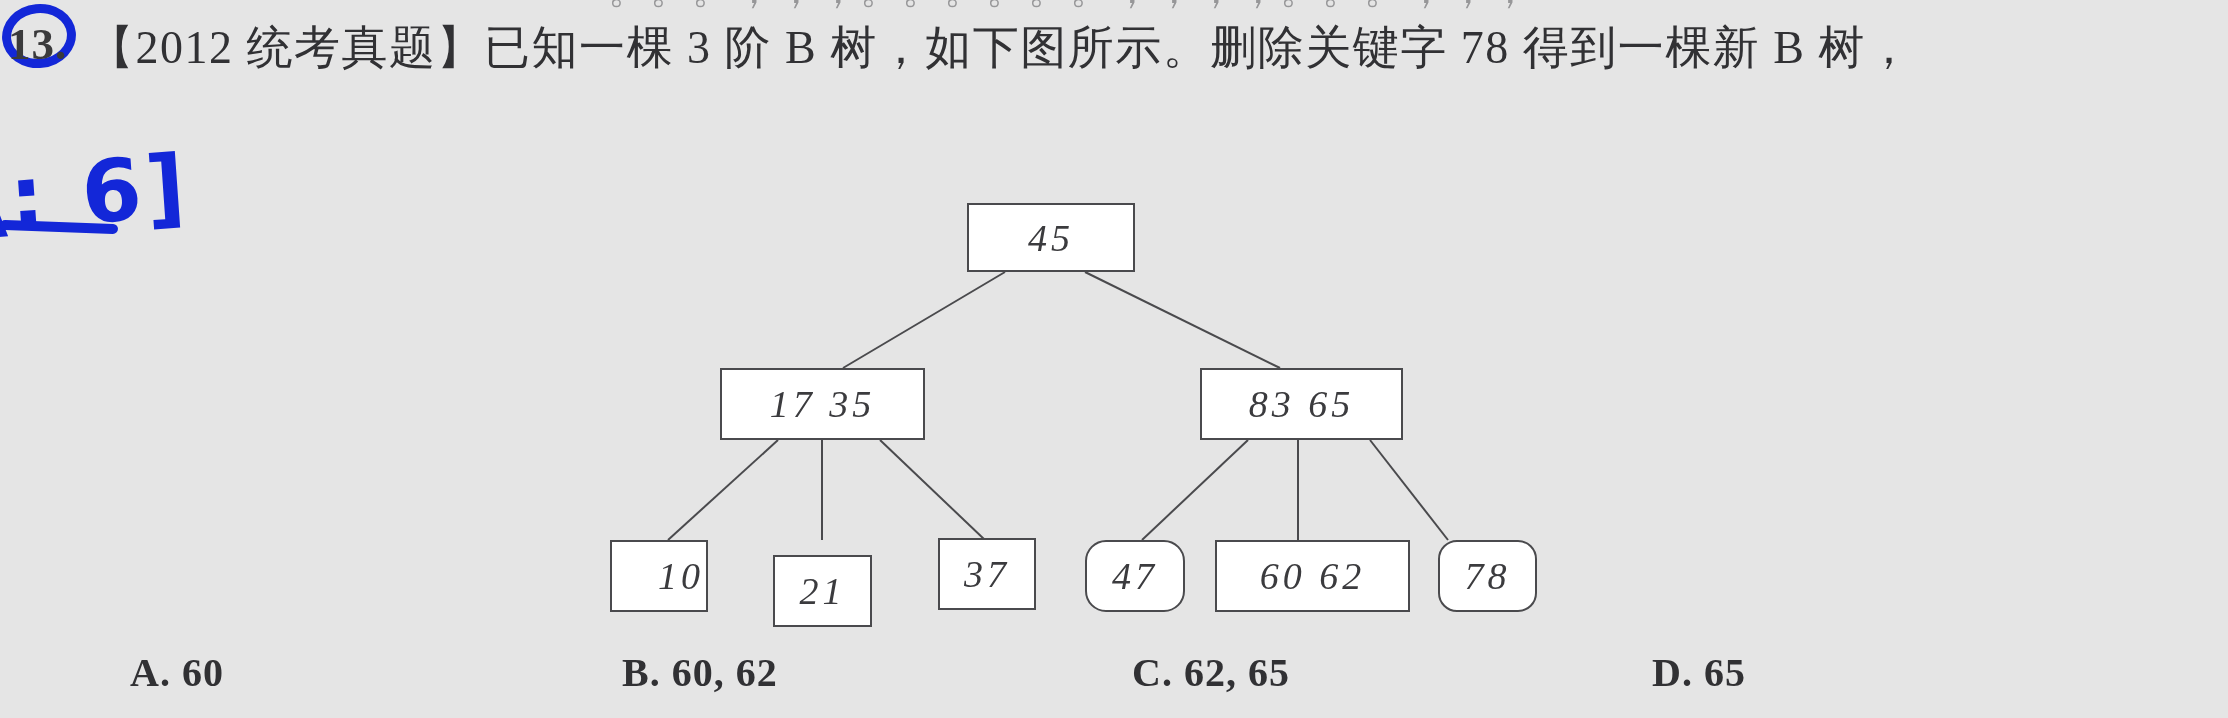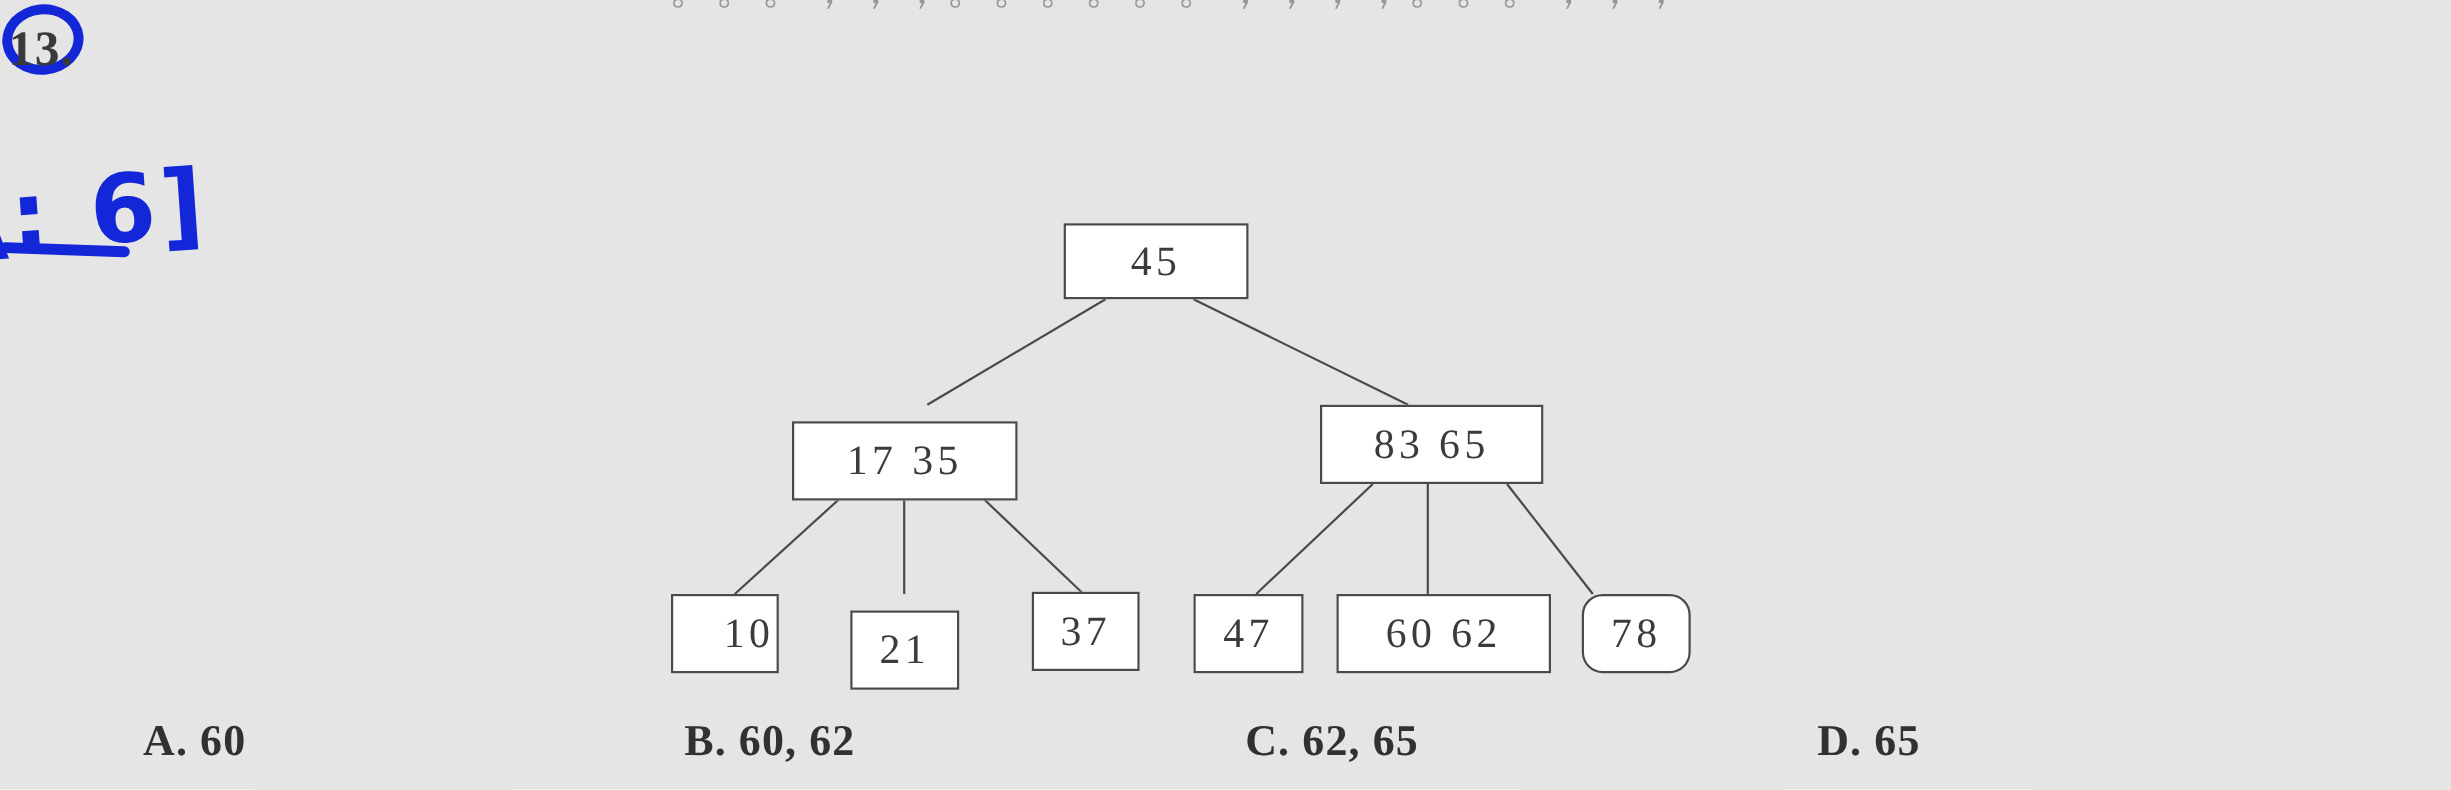--- a/index.html
+++ b/index.html
@@ -81,21 +81,21 @@
     font-size: 46px;
     line-height: 52px;
     color: #313134;
     white-space: nowrap;
     letter-spacing: 1.5px;
   }
   .q-line1 { left: 88px; top: 22px; }
   .q-line2 { left: 88px; top: 96px; }
 
   
-  .tree { position: absolute; left: 0; top: 0; width: 2228px; height: 718px; }
+  .tree { position: absolute; left: 0; top: 0; width: 2228px; height: 718px; font-style: italic; }
   .node {
     position: absolute;
     box-sizing: border-box;
     border: 2px solid #4a4a4d;
     background: #ffffff;
     display: flex;
     align-items: center;
     justify-content: center;
     font-size: 38px;
     line-height: 38px;
@@ -128,43 +128,44 @@
 <div id="page">
 
   <div class="prev-line-strip">
     <span>。。。，，，。。。。。。，，，，。。。，，，</span>
   </div>
 
   <div class="ink ink-circle"></div>
 
   <div class="q-number">13.</div>
 
+  <div class="q-line q-line1">【2012 统考真题】已知一棵 3 阶 B 树，如下图所示。删除关键字 78 得到一棵新 B 树，</div>
 
   <div class="ink ink-note">\: 6]</div>
   <div class="ink ink-underline"></div>
 
   <div class="tree">
     <svg class="edges" id="edge-layer" viewBox="0 0 2228 718" preserveAspectRatio="none">
         <line x1="1005" y1="272" x2="843" y2="368" stroke="#4a4a4d" stroke-width="2"></line>
         <line x1="1085" y1="272" x2="1280" y2="368" stroke="#4a4a4d" stroke-width="2"></line>
         <line x1="778" y1="440" x2="668" y2="540" stroke="#4a4a4d" stroke-width="2"></line>
         <line x1="822" y1="440" x2="822" y2="540" stroke="#4a4a4d" stroke-width="2"></line>
         <line x1="880" y1="440" x2="985" y2="540" stroke="#4a4a4d" stroke-width="2"></line>
         <line x1="1248" y1="440" x2="1142" y2="540" stroke="#4a4a4d" stroke-width="2"></line>
         <line x1="1298" y1="440" x2="1298" y2="540" stroke="#4a4a4d" stroke-width="2"></line>
         <line x1="1370" y1="440" x2="1448" y2="540" stroke="#4a4a4d" stroke-width="2"></line>
       </svg>
     <div id="node-layer">
         <div class="node" style="left: 967px; top: 203px; width: 168px; height: 69px;">45</div>
-        <div class="node" style="left: 720px; top: 368px; width: 205px; height: 72px; margin-top: 15px;">17  35</div>
+        <div class="node" style="left: 720px; top: 368px; width: 205px; height: 72px;">17  35</div>
         <div class="node" style="left: 1200px; top: 368px; width: 203px; height: 72px;">83  65</div>
         <div class="node" style="left: 610px; top: 540px; width: 98px; height: 72px; padding-left: 44px;">10</div>
         <div class="node" style="left: 773px; top: 555px; width: 99px; height: 72px;">21</div>
         <div class="node" style="left: 938px; top: 538px; width: 98px; height: 72px;">37</div>
-        <div class="node" style="left: 1085px; top: 540px; width: 100px; height: 72px;">47</div>
+        <div class="node" style="left: 1085px; top: 540px; width: 100px; height: 72px; border-radius: 21px;">47</div>
         <div class="node" style="left: 1215px; top: 540px; width: 195px; height: 72px;">60  62</div>
         <div class="node" style="left: 1438px; top: 540px; width: 99px; height: 72px; border-radius: 19px;">78</div>
       </div>
   </div>
 
   <div id="choice-layer">
       <div class="choice" style="left: 130px;">A.   60</div>
       <div class="choice" style="left: 622px;">B.   60, 62</div>
       <div class="choice" style="left: 1132px;">C.   62, 65</div>
       <div class="choice" style="left: 1652px;">D.   65</div>

